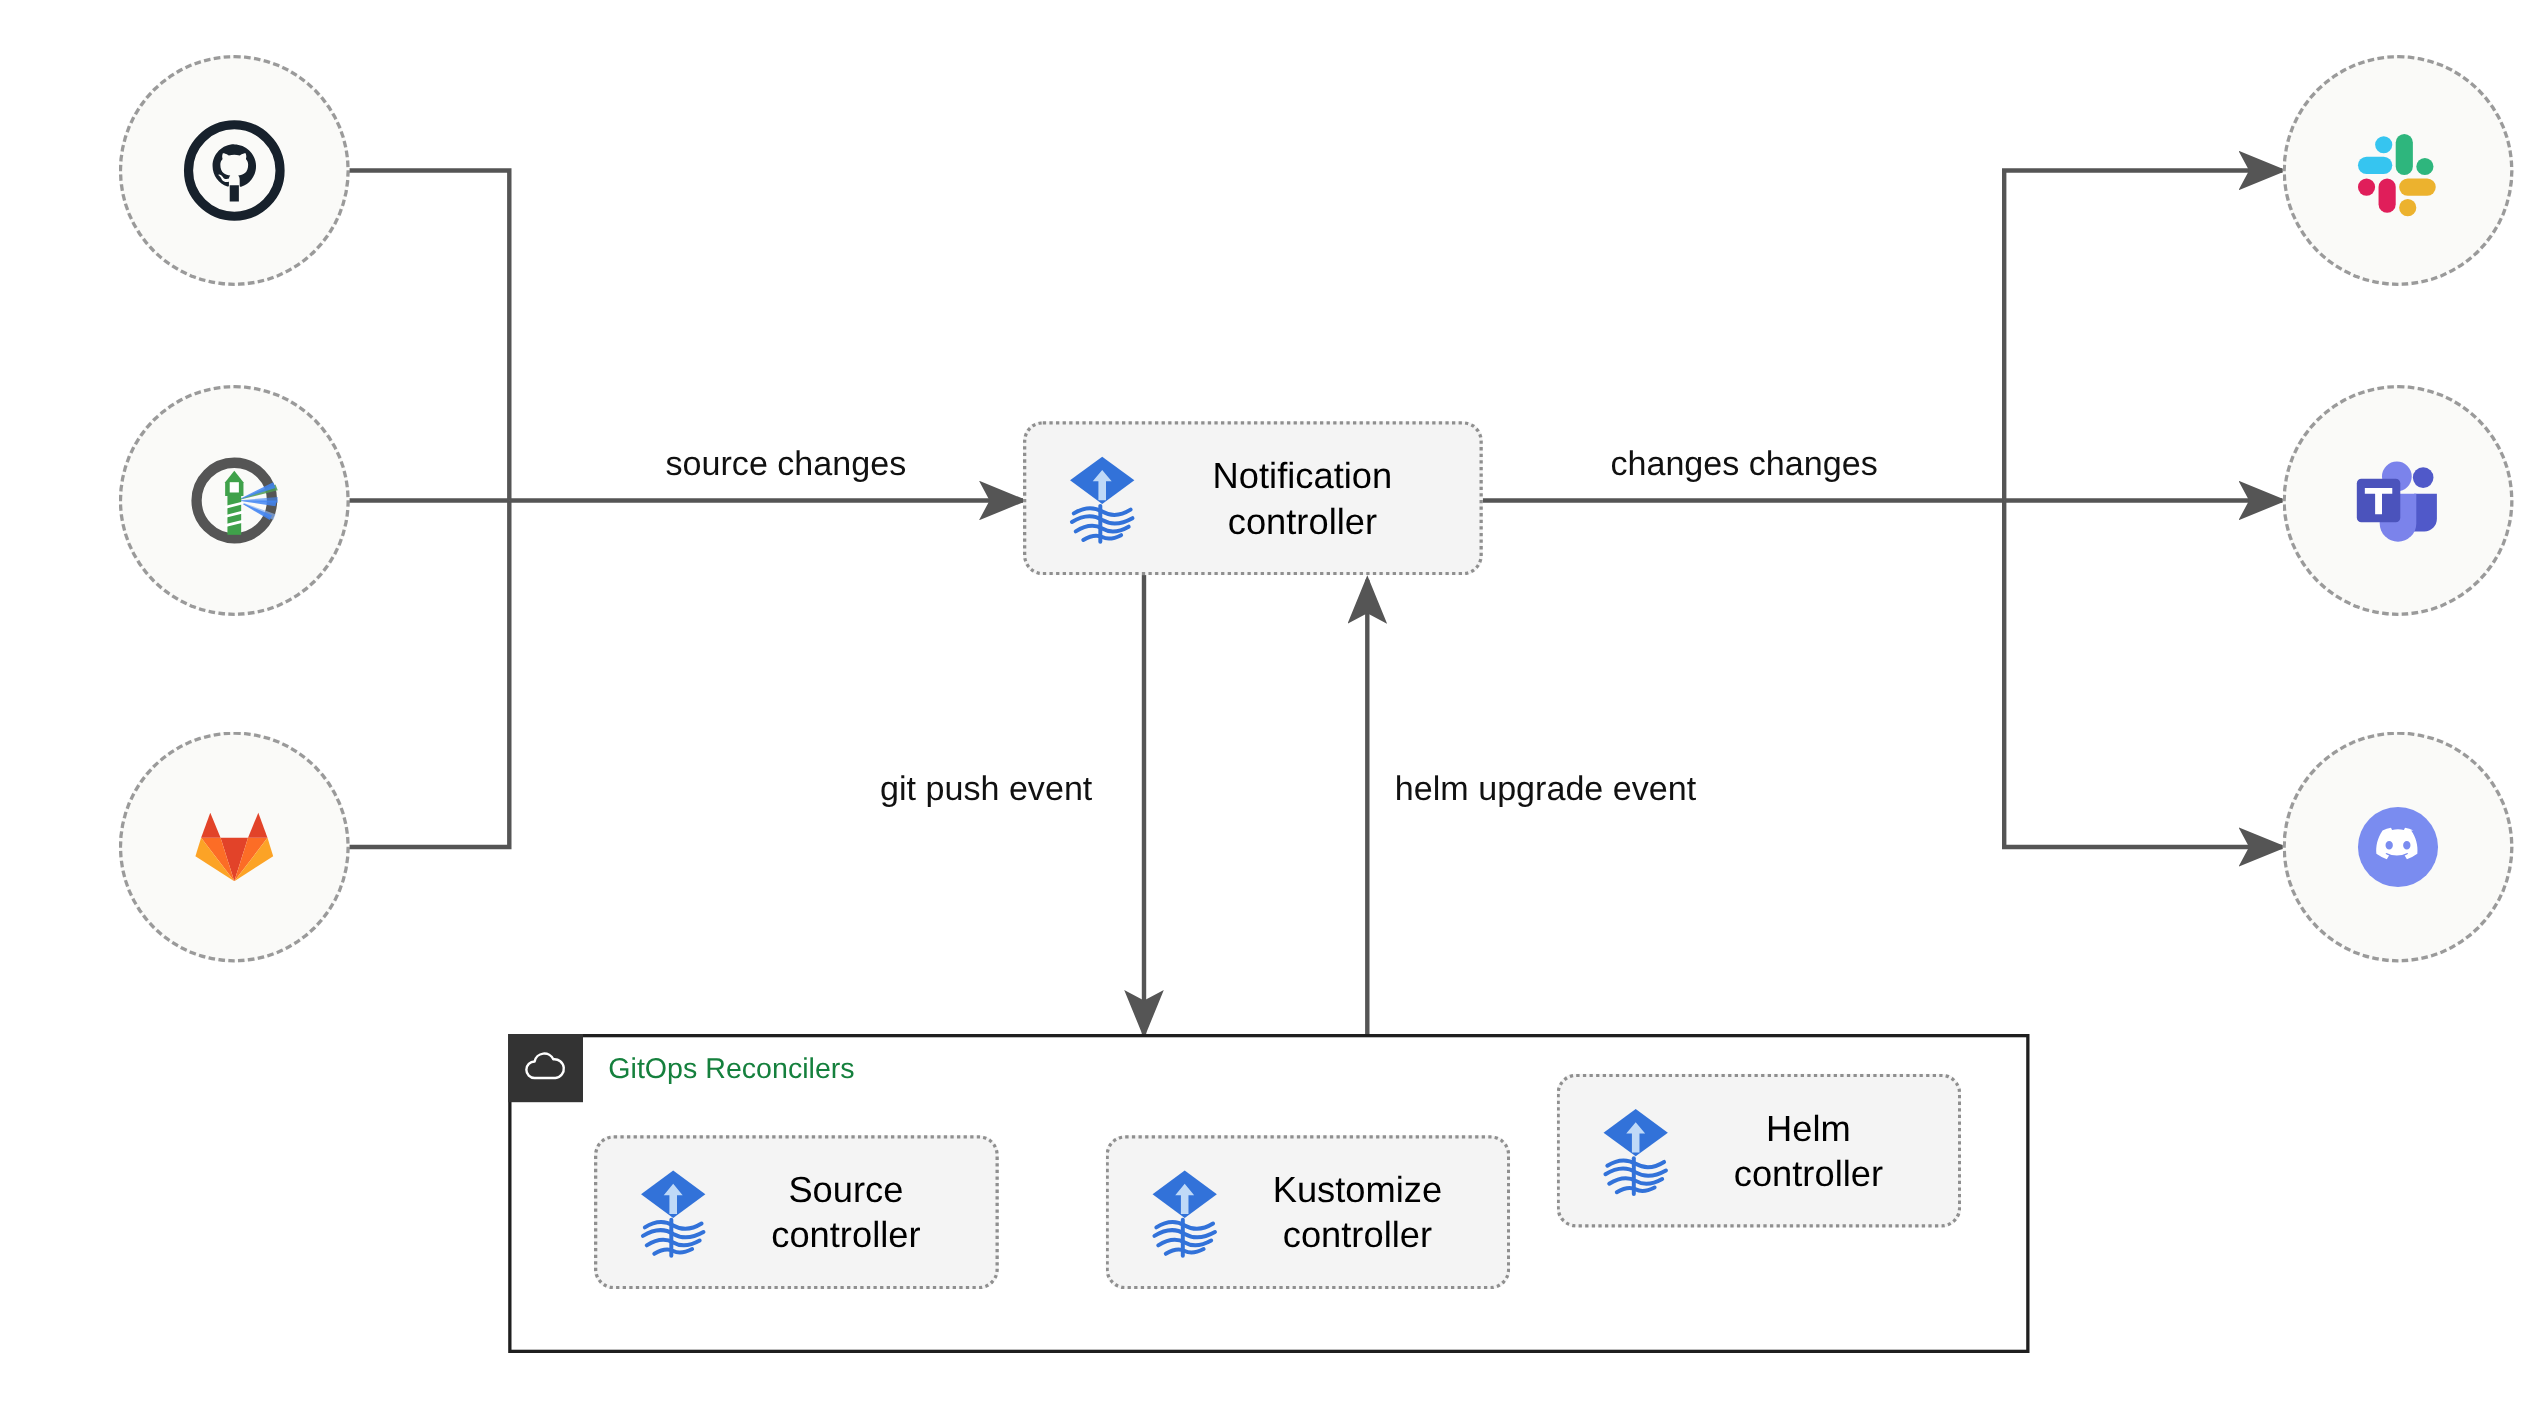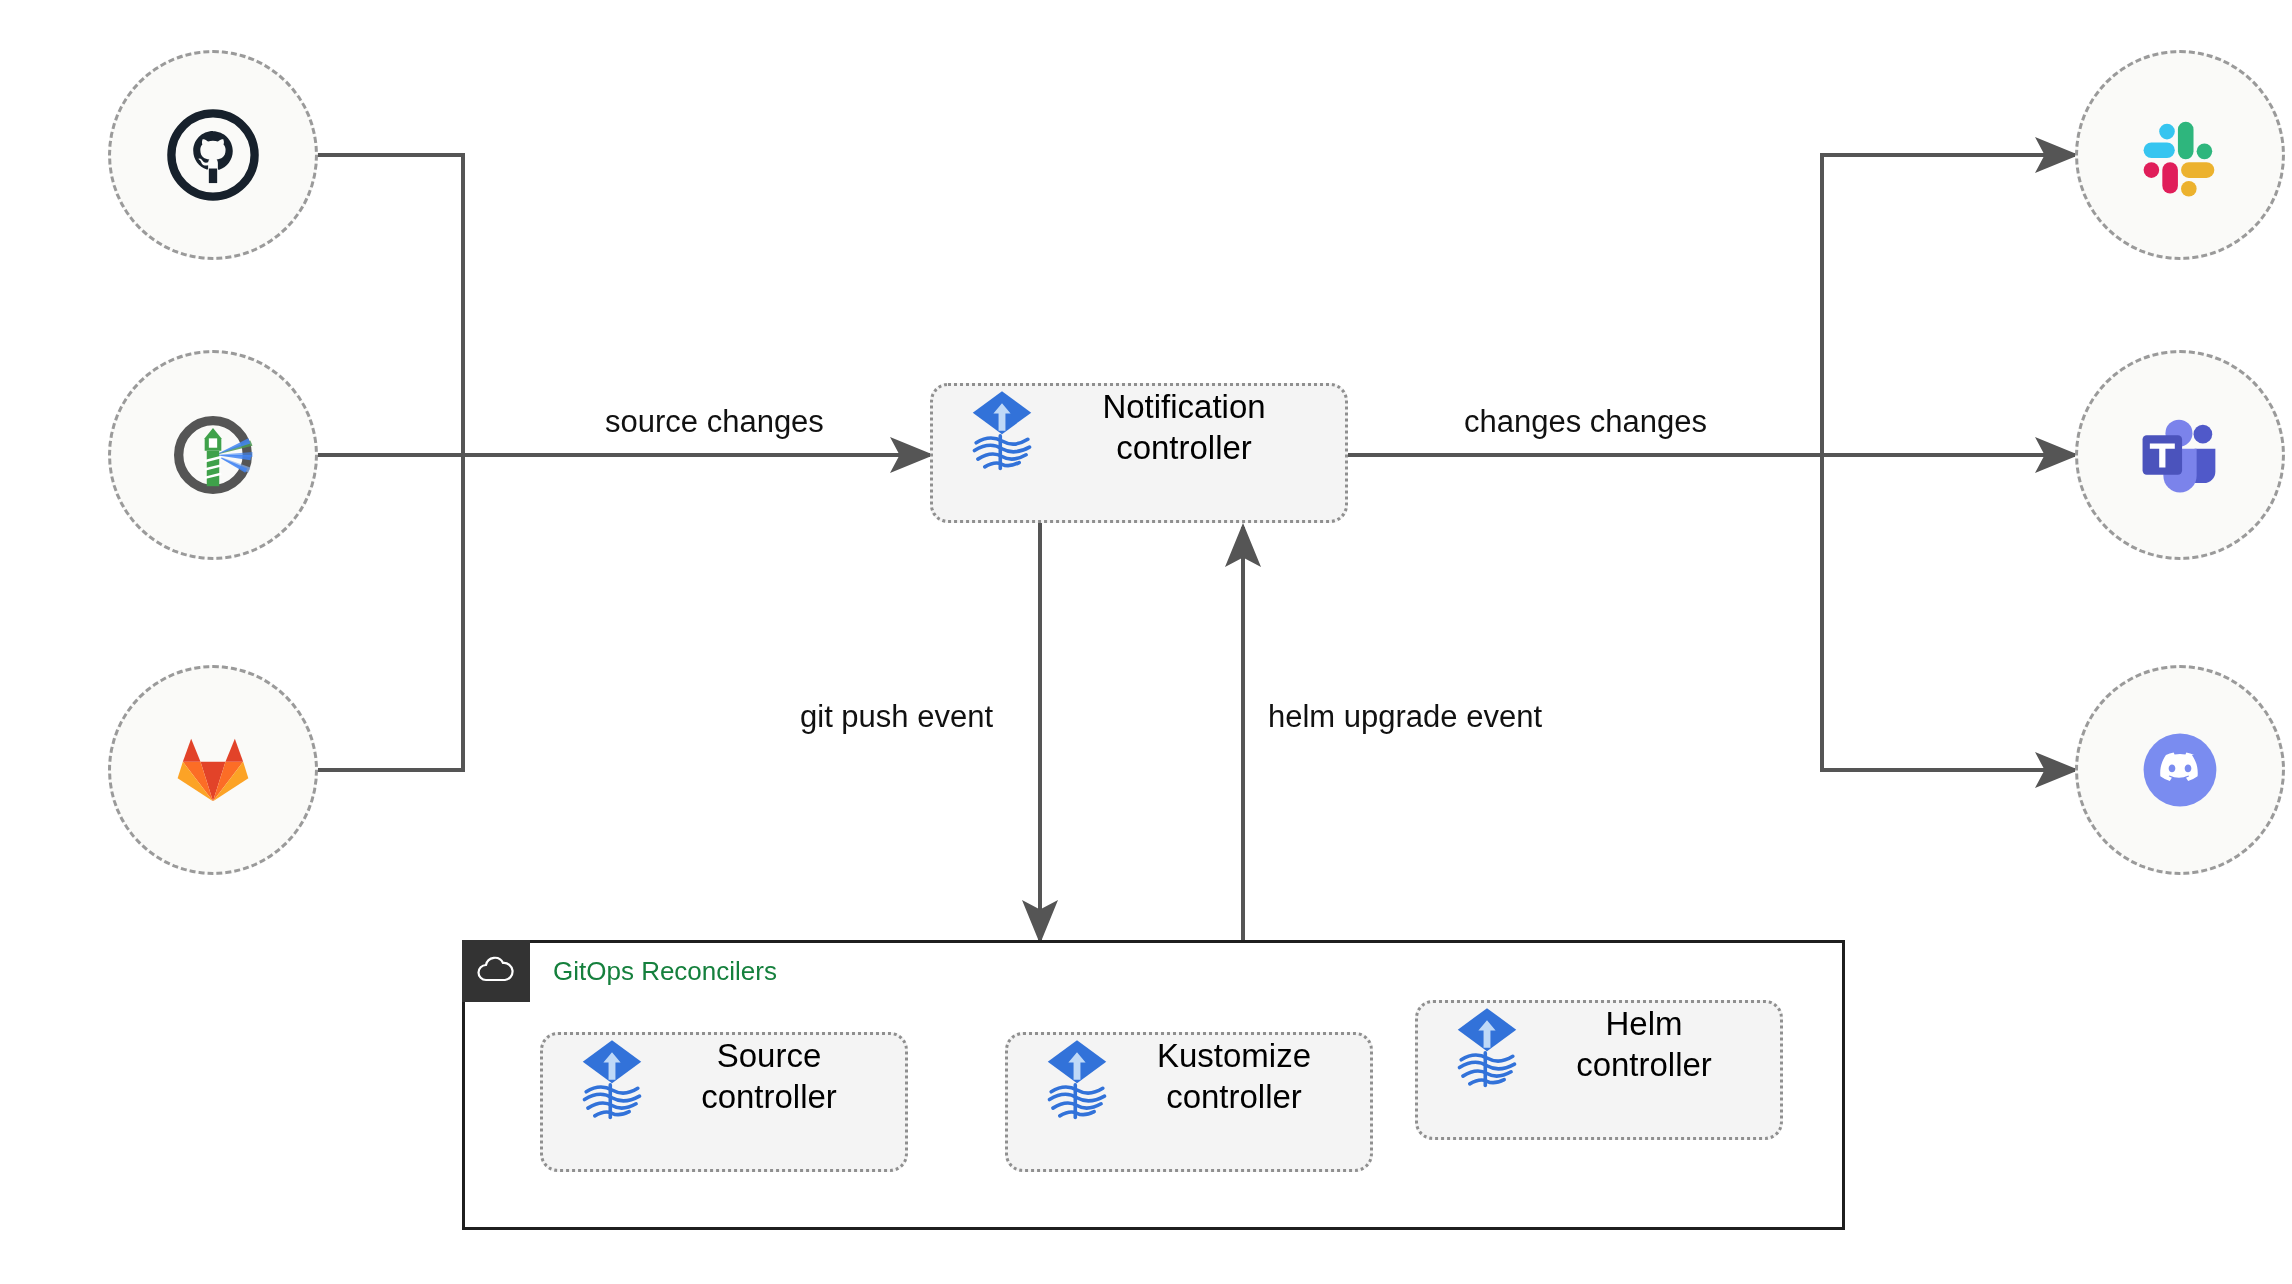--- a/index.html
+++ b/index.html
@@ -46,21 +46,21 @@
     display: block;
   }
   
   .ctrl-box {
     position: absolute;
     background: #f4f4f4;
     border: 3px dotted #8f8f8f;
     border-radius: 18px;
     box-sizing: border-box;
     display: flex;
-    align-items: flex-start;
+    align-items: center;
     justify-content: flex-start;
   }
   .ctrl-box .flux-logo {
     width: 86px;
     height: 86px;
     flex: 0 0 auto;
     margin-left: 26px;
   }
   .ctrl-label {
     flex: 1 1 auto;
@@ -275,21 +275,21 @@
         <path d="M18 75 Q36 64 50 73 Q64 81 82 71"></path>
         <path d="M22 85 Q38 75 50 82 Q62 89 78 80"></path>
         <path d="M30 94 Q42 87 50 91 Q58 95 70 89"></path>
         <path d="M48 58 L48 96"></path>
       </g>
     </svg>
     <div class="ctrl-label">Kustomize
 controller</div>
   </div>
 
-  <div class="ctrl-box" style="left:1415px; top:1000px; width:368px; height:140px;">
+  <div class="ctrl-box" style="left:1415px; top:976px; width:368px; height:140px;">
     <svg class="flux-logo" viewBox="0 0 100 100">
       <path fill="#3272D9" d="M50 6 L84 31 L50 56 L16 31 Z"></path>
       <path fill="#BFD9F7" d="M50 20 L60 32 L54 32 L54 52 L46 52 L46 32 L40 32 Z"></path>
       <g stroke="#3272D9" stroke-width="4.2" fill="none" stroke-linecap="round">
         <path d="M20 66 Q36 56 50 64 Q64 72 80 62"></path>
         <path d="M18 75 Q36 64 50 73 Q64 81 82 71"></path>
         <path d="M22 85 Q38 75 50 82 Q62 89 78 80"></path>
         <path d="M30 94 Q42 87 50 91 Q58 95 70 89"></path>
         <path d="M48 58 L48 96"></path>
       </g>

